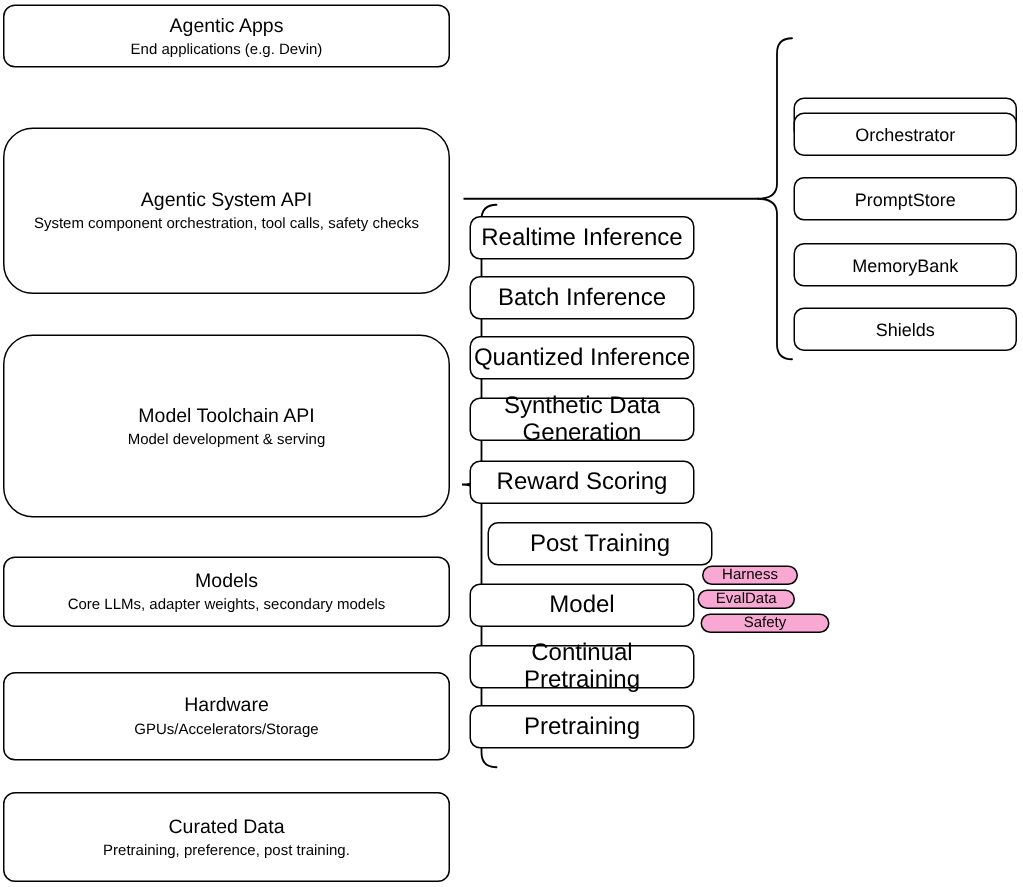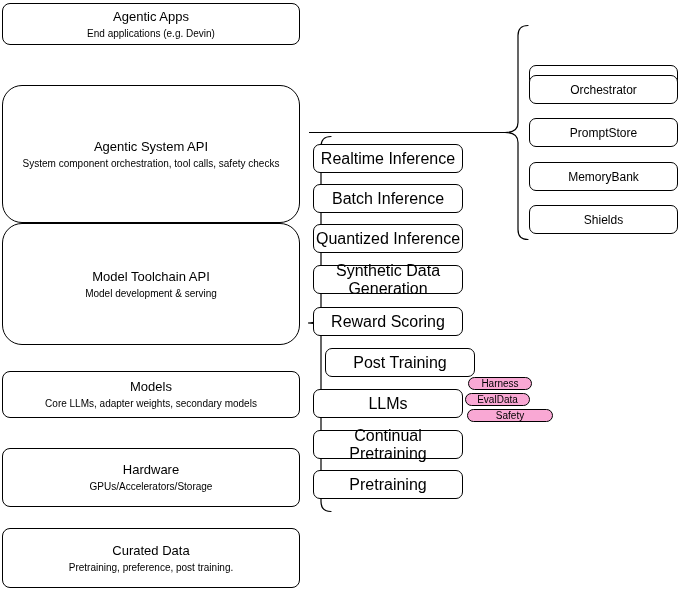--- a/index.html
+++ b/index.html
@@ -67,21 +67,21 @@
     <line x1="309" y1="132.5" x2="506" y2="132.5" stroke="#000000" stroke-width="1.2"></line>
     <path d="M528,25.5 Q518,25.5 518,35.5 L518,122.5 Q518,132.5 505,132.5 Q518,132.5 518,142.5 L518,229.5 Q518,239.5 528,239.5" fill="none" stroke="#000000" stroke-width="1.2" stroke-linecap="round"></path>
     <path d="M331,136.5 Q321,136.5 321,146.5 L321,313 Q321,323 308,323 Q321,323 321,333 L321,501.5 Q321,511.5 331,511.5" fill="none" stroke="#000000" stroke-width="1.2" stroke-linecap="round"></path>
   </svg>
 
   <div class="node lbox" style="top:3px; height:42px; border-radius:8px;">
     <div class="t">Agentic Apps</div>
     <div class="s">End applications (e.g. Devin)</div>
   </div>
 
-  <div class="node lbox" style="top:85px; height:138px; border-radius:20px;">
+  <div class="node lbox" style="top:85px; height:111px; border-radius:20px;">
     <div class="t">Agentic System API</div>
     <div class="s">System component orchestration, tool calls, safety checks</div>
   </div>
 
   <div class="node lbox" style="top:223px; height:122px; border-radius:20px;">
     <div class="t">Model Toolchain API</div>
     <div class="s">Model development &amp; serving</div>
   </div>
 
   <div class="node lbox" style="top:371px; height:47px; border-radius:8px;">
@@ -111,21 +111,21 @@
   <div class="node mbox" style="top:265px;">
     <span>Synthetic Data Generation</span>
   </div>
   <div class="node mbox" style="top:307px;">
     <span>Reward Scoring</span>
   </div>
   <div class="node mbox" style="top:348px;margin-left:12px;">
     <span>Post Training</span>
   </div>
   <div class="node mbox" style="top:389px;">
-    <span>LLMs</span>
+    <span>Model</span>
   </div>
   <div class="node mbox" style="top:430px;">
     <span>Continual Pretraining</span>
   </div>
   <div class="node mbox" style="top:470px;">
     <span>Pretraining</span>
   </div>
 
   <div class="pill" style="left:468px; top:377px; width:64px;">
     <span>Harness</span>

